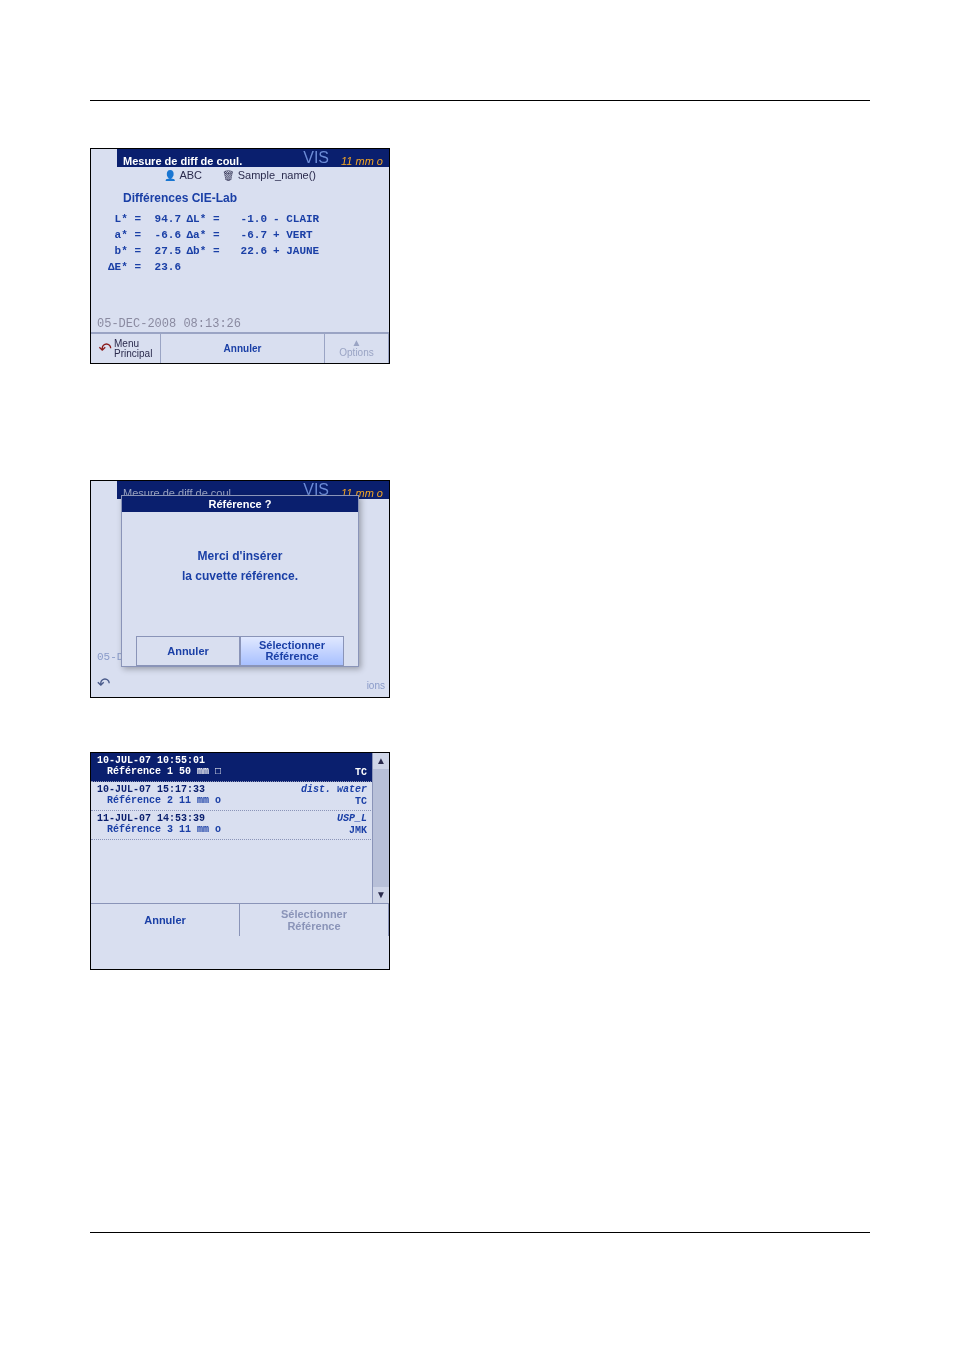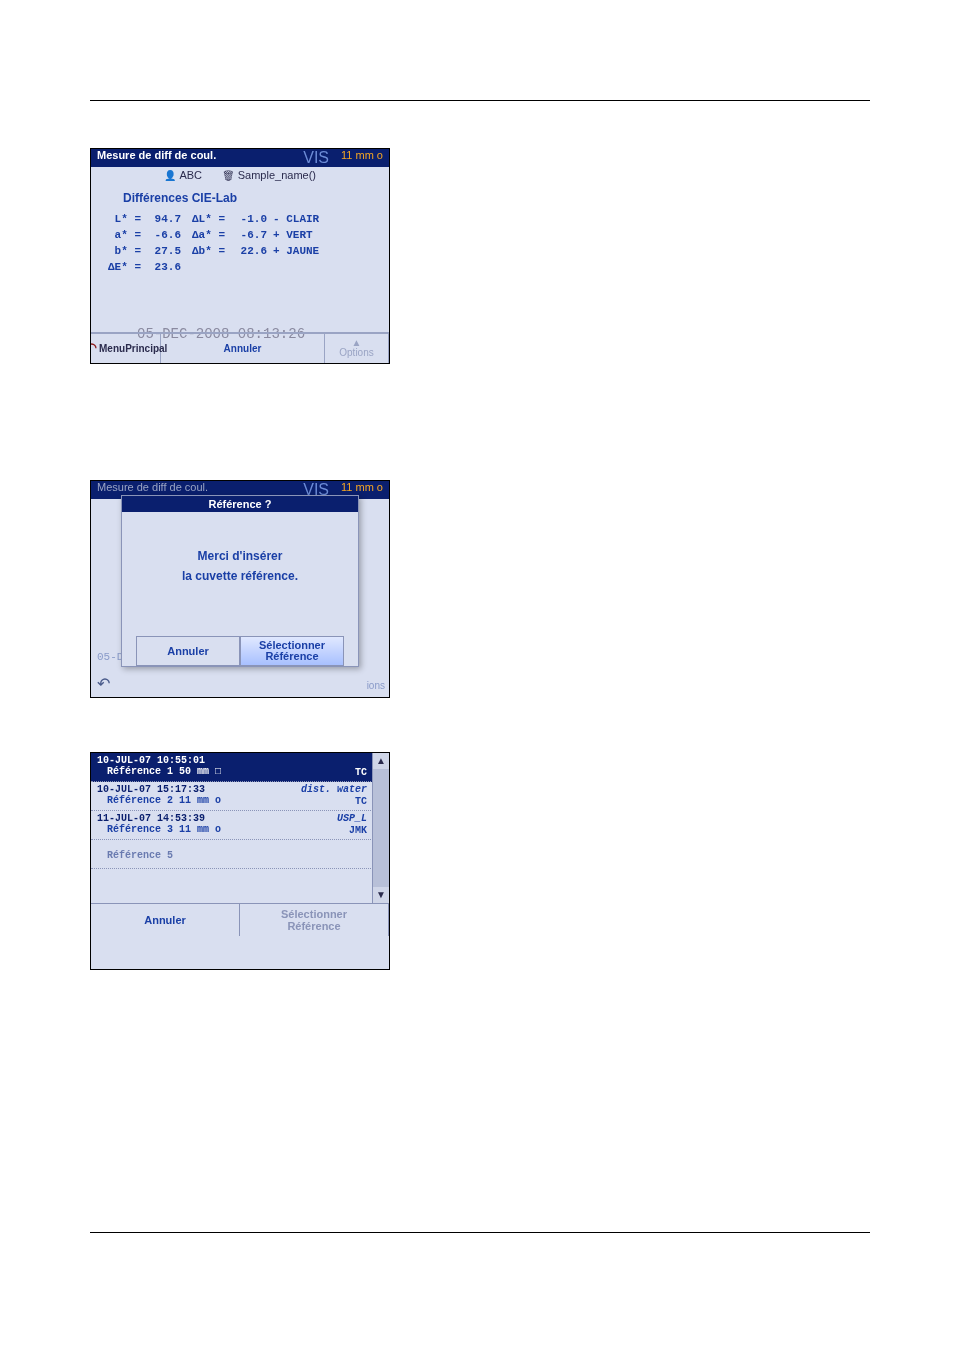--- a/index.html
+++ b/index.html
@@ -1,36 +1,36 @@
 <!DOCTYPE html>
 <html><head>
 <meta charset="utf-8">
 <style>
 html,body{margin:0;padding:0;background:#fff;font-family:Arial,Helvetica,sans-serif;color:#000;}
 .page{width:954px;height:1350px;margin:0 auto;position:relative;box-sizing:border-box;padding:60px 90px;}
 hr.topline,hr.botline{border:none;border-top:1.5px solid #000;width:780px;margin:0;}
 hr.topline{position:absolute;top:100px;left:90px;}
 hr.botline{position:absolute;top:1232px;left:90px;}
 .screen{width:300px;height:216px;border:1px solid #000;position:relative;background:#d9dff0;box-sizing:border-box;overflow:hidden;}
-.titlebar{height:18px;background:#0a1f6e;display:flex;align-items:flex-start;padding:0 6px;box-sizing:border-box;}
+.titlebar{height:18px;background:#0a1f6e;display:flex;align-items:flex-end;padding:0 6px;box-sizing:border-box;margin-left:26px;}
 .titlebar .left{color:#fff;font-size:11px;font-weight:bold;flex:0 0 auto;}
 .titlebar .mid{color:#6c8bd6;font-size:16px;margin-left:auto;}
-.titlebar .right{color:#f5a623;font-size:11px;margin-left:12px;}
+.titlebar .right{color:#f5a623;font-size:11px;margin-left:12px;font-style:italic;}
 .topinfo{height:16px;display:flex;align-items:center;justify-content:center;font-size:11px;color:#2b2b4d;}
 .personicon{font-size:10px;margin-right:3px;}
 .canicon{font-size:10px;margin:0 3px 0 20px;}
 .subtitle{color:#1a3fa6;font-size:12px;font-weight:bold;text-align:left;padding:8px 0 6px 32px;}
 .grid{font-size:11px;font-family:'Courier New',monospace;color:#1a3fa6;font-weight:bold;padding-left:14px;line-height:16px;}
 .grid .row{display:flex;}
 .grid .lbl{width:36px;text-align:right;}
 .grid .v1{width:40px;text-align:right;}
-.grid .lbl2{width:44px;text-align:right;}
+.grid .lbl2{width:44px;text-align:center;}
 .grid .v2{width:42px;text-align:right;}
 .grid .txt{padding-left:6px;}
-.timestamp{position:absolute;bottom:21px;left:6px;font-size:14px;color:#8a8aa0;font-family:'Courier New',monospace;margin-left:40px;}
+.timestamp{position:absolute;bottom:32px;left:6px;font-size:12px;color:#8a8aa0;font-family:'Courier New',monospace;}
 .footer{position:absolute;bottom:0;left:0;right:0;height:30px;display:flex;border-top:1px solid #9aa4c4;}
 .footer .btn{border:1px solid #9aa4c4;border-bottom:none;border-left:none;display:flex;align-items:center;justify-content:center;font-size:10px;box-sizing:border-box;}
 .footer .home{width:70px;flex-direction:row;color:#2b2b4d;}
 .footer .home .arrow{font-size:16px;color:#8b1a1a;margin-right:2px;}
 .footer .mid{flex:1;color:#1a3fa6;font-weight:bold;}
 .footer .opt{width:64px;flex-direction:column;color:#9aa4c4;}
 .footer .opt .tri{font-size:10px;line-height:8px;}
 
 
 .dialog{position:absolute;top:14px;left:30px;right:30px;height:170px;background:#d9dff0;border:1px solid #8a94b8;box-shadow:2px 2px 6px rgba(0,0,0,0.3);}
@@ -109,21 +109,21 @@
         </div>
     <div class="row">
           <span class="lbl">ΔE* =</span>
           <span class="v1">23.6</span>
         </div>
   </div>
   <div class="timestamp">05-DEC-2008  08:13:26</div>
   <div class="footer">
     <div class="btn home">
       <span class="arrow">↶</span>
-      <span style="display:flex;flex-direction:row;line-height:10px;font-weight:bold;">
+      <span style="display:flex;flex-direction:column;line-height:10px;">
         <span>Menu</span>
         <span>Principal</span>
       </span>
     </div>
     <div class="btn mid">Annuler</div>
     <div class="btn opt">
       <span class="tri">▲</span>
       <span>Options</span>
     </div>
   </div>
@@ -168,23 +168,20 @@
       <div class="r2">Référence 2  11 mm o</div>
       <div class="right1">dist. water</div>
       <div class="right2">TC</div>
     </div>
     <div class="row3">
       <div class="r1">11-JUL-07  14:53:39</div>
       <div class="r2">Référence 3  11 mm o</div>
       <div class="right1">USP_L</div>
       <div class="right2">JMK</div>
     </div>
-    <div class="row3 empty">
-      <div class="r2" style="padding-top:8px;">Référence 5</div>
-    </div>
     <div class="scrollbar3">
       <div class="up">▲</div>
       <div class="down">▼</div>
     </div>
   </div>
   <div class="footer3">
     <div class="fbtn ann">Annuler</div>
     <div class="fbtn sel">
       <span style="display:flex;flex-direction:column;">
         <span>Sélectionner</span>

